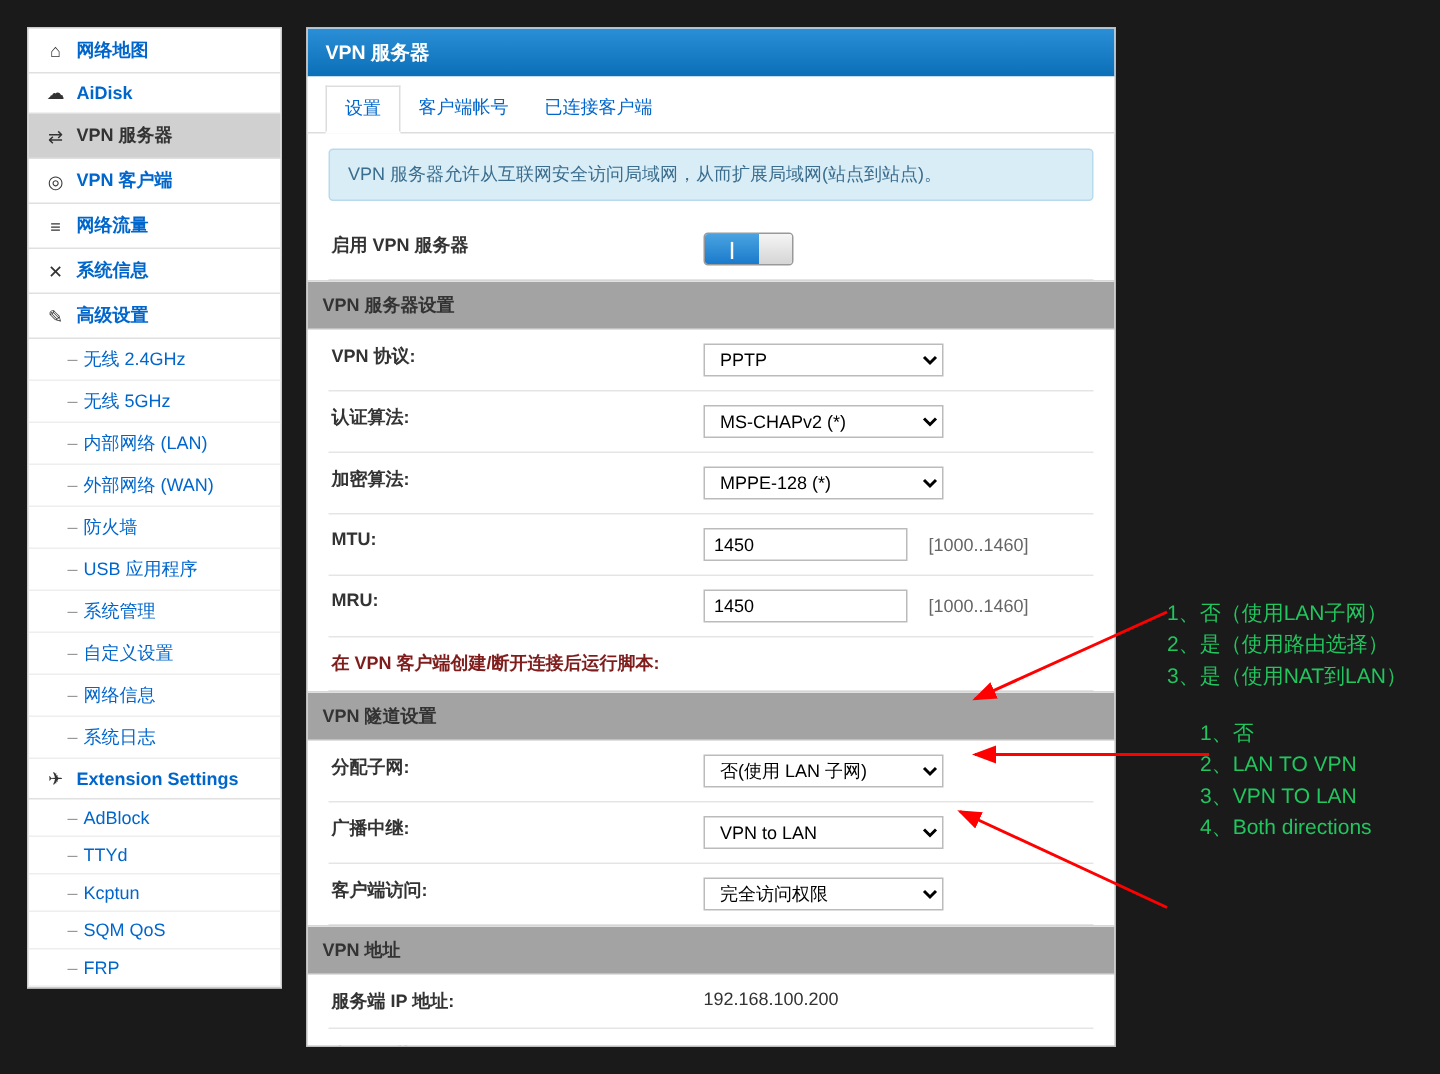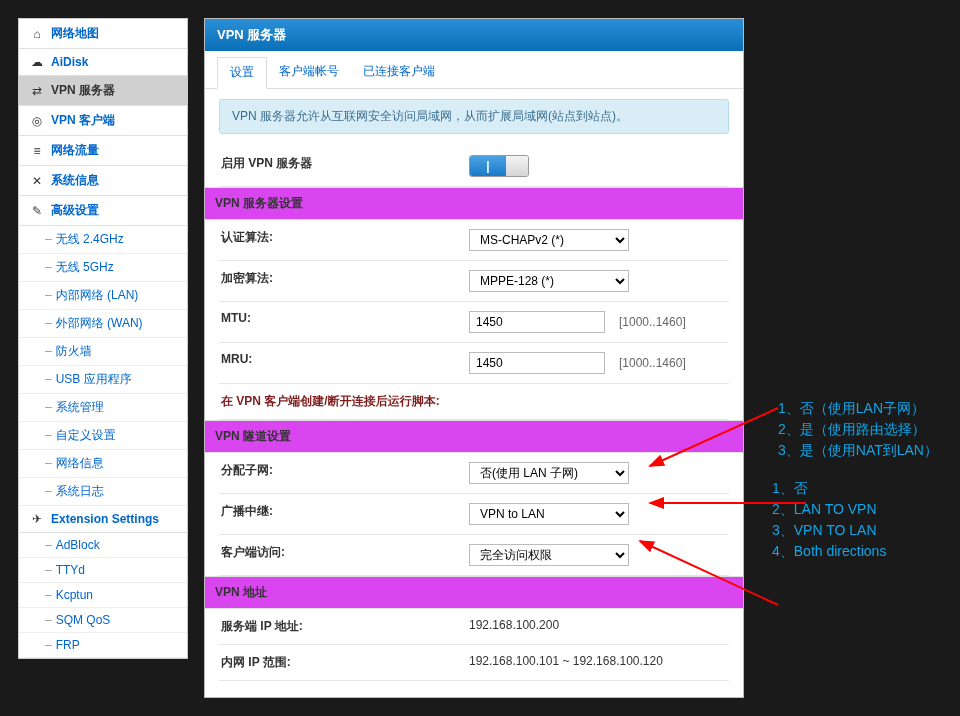--- a/index.html
+++ b/index.html
@@ -14,30 +14,30 @@
 .content{position:absolute;left:204px;top:18px;width:540px;height:680px;border:1px solid #bbb;background:#fff;overflow:hidden}
 .panel-header{background:linear-gradient(#2a8fd6,#0a6fb6);color:#fff;font-weight:bold;padding:7px 12px;font-size:13px}
 .tabs{display:flex;background:#fff;border-bottom:1px solid #ddd;padding:6px 12px 0}
 .tab{padding:6px 12px;color:#0066cc;cursor:pointer;font-size:12px}
 .tab.active{border:1px solid #ddd;border-bottom:2px solid #fff;margin-bottom:-1px;background:#fff;color:#0066cc}
 .panel-body{padding:10px 14px 0}
 .info-box{background:#d9edf7;border:1px solid #b8daed;color:#3a6d8e;padding:8px 12px;border-radius:3px;margin-bottom:12px;font-size:12px}
 .form-row{display:flex;align-items:flex-start;padding:9px 0;border-bottom:1px solid #e5e5e5}
 .form-label{width:250px;font-weight:bold;font-size:12px;padding-left:2px}
 .form-ctrl{flex:1;display:flex;align-items:center;gap:6px}
-.section-head{background:#d946ef;font-weight:bold;padding:7px 10px;margin:0 -14px;font-size:12px;border-top:1px solid #e0e0e0;border-bottom:1px solid #e0e0e0}
+.section-head{background:#a3a3a3;font-weight:bold;padding:7px 10px;margin:0 -14px;font-size:12px;border-top:1px solid #e0e0e0;border-bottom:1px solid #e0e0e0}
 select,input[type=text]{border:1px solid #bbb;height:22px;padding:0 6px;font-size:12px;background:#fff}
 select{width:160px}
 input[type=text]{width:136px}
 .hint{color:#666;margin-left:8px;font-size:12px}
 .link{color:#7f1d1d;cursor:pointer}
 .toggle{width:60px;height:22px;border:1px solid #999;border-radius:3px;display:flex;overflow:hidden;cursor:pointer}
 .toggle-on{flex:1;background:linear-gradient(#4aa3e0,#1a7acc);color:#fff;display:flex;align-items:center;justify-content:center;font-weight:bold}
 .toggle-off{width:22px;background:linear-gradient(#f5f5f5,#d5d5d5)}
-.annot{position:absolute;color:#0ea5e9;font-size:14px;line-height:1.5;white-space:nowrap}
+.annot{position:absolute;color:#22c55e;font-size:14px;line-height:1.5;white-space:nowrap}
 
 
 .arrow{position:absolute;pointer-events:none}
 </style>
 </head>
 <body>
 
 <div class="page">
   <div class="sidebar">
     <div id="sb-main">
@@ -111,20 +111,26 @@
           <div class="toggle">
             <div class="toggle-on">|</div>
             <div class="toggle-off"></div>
           </div>
         </div>
       </div>
 
       <div class="section-head">VPN 服务器设置</div>
 
       <div class="form-row">
+        <div class="form-label">VPN 协议:</div>
+        <div class="form-ctrl">
+            <select><option>PPTP</option></select>
+          </div>
+      </div>
+      <div class="form-row">
         <div class="form-label">认证算法:</div>
         <div class="form-ctrl">
             <select><option>MS-CHAPv2 (*)</option></select>
           </div>
       </div>
       <div class="form-row">
         <div class="form-label">加密算法:</div>
         <div class="form-ctrl">
             <select><option>MPPE-128 (*)</option></select>
           </div>
@@ -180,21 +186,21 @@
         <div class="form-label">内网 IP 范围:</div>
         <div class="form-ctrl">
             <span>192.168.100.101 ~ 192.168.100.120</span>
           </div>
       </div>
 
     </div>
   </div>
 
   <div class="annot" style="left:778px;top:398px" id="an1">1、否（使用LAN子网）<br>2、是（使用路由选择）<br>3、是（使用NAT到LAN）</div>
-  <div class="annot" style="left:772px;top:478px" id="an2">1、否<br>2、LAN TO VPN<br>3、VPN TO LAN<br>4、Both directions</div>
+  <div class="annot" style="left:800px;top:478px" id="an2">1、否<br>2、LAN TO VPN<br>3、VPN TO LAN<br>4、Both directions</div>
 
   <svg class="arrow" style="left:640px;top:398px" width="140" height="75">
     <defs>
         <marker id="ah1" markerWidth="8" markerHeight="8" refX="7" refY="3" orient="auto">
           <path d="M0,0 L8,3 L0,6 Z" fill="#ff0000"></path>
         </marker>
       </defs>
     <line x1="138" y1="10" x2="10" y2="68" stroke="#ff0000" stroke-width="2" marker-end="url(#ah1)"></line>
   </svg>
   <svg class="arrow" style="left:640px;top:495px" width="170" height="20">

